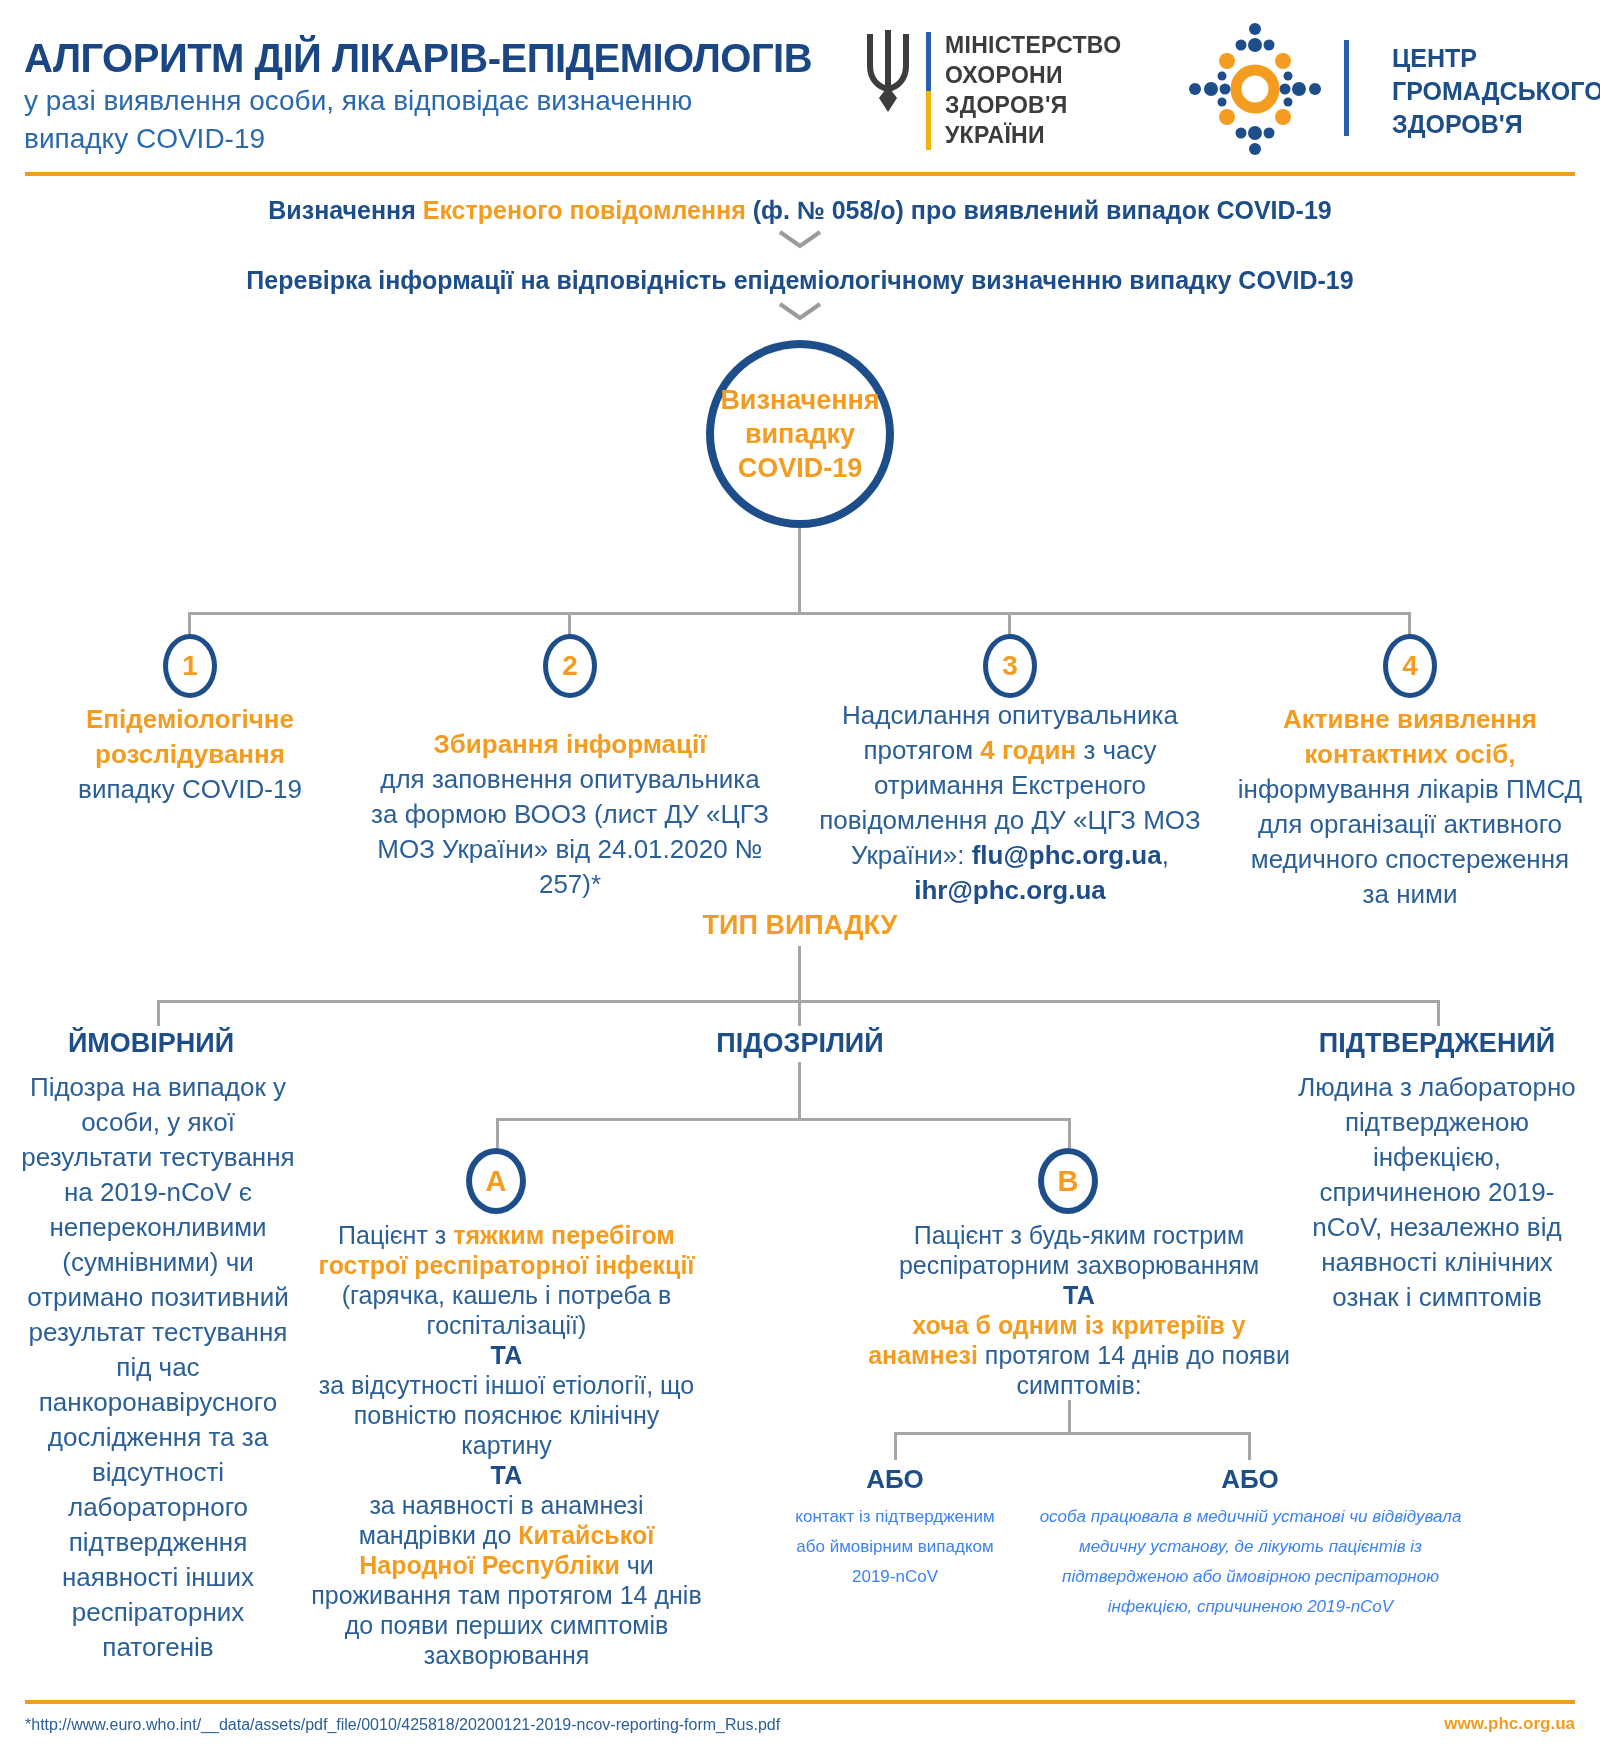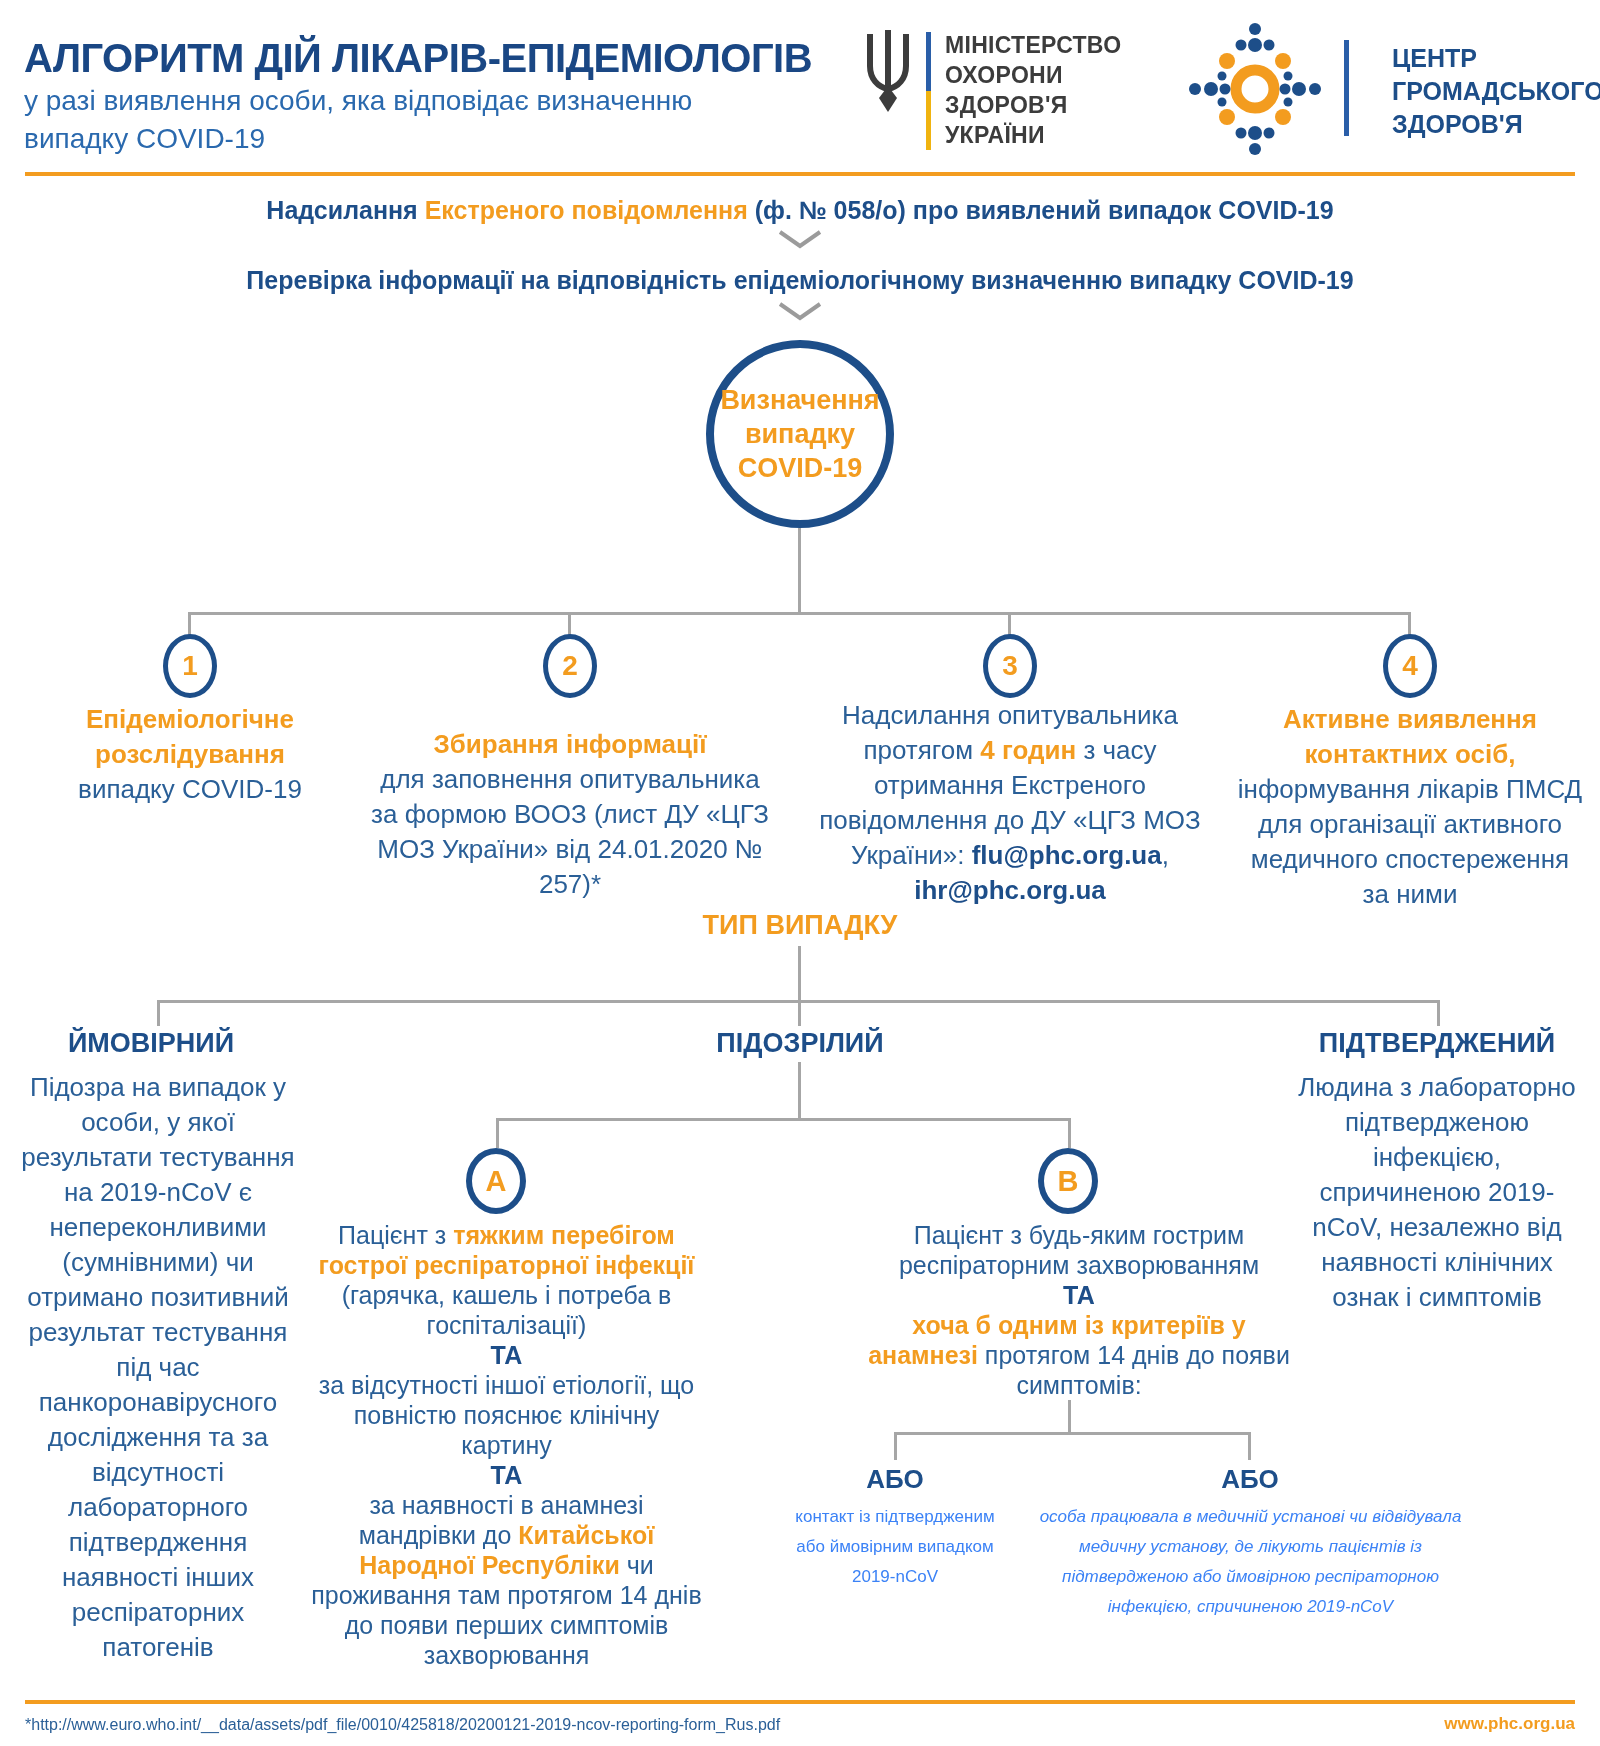--- a/index.html
+++ b/index.html
@@ -112,21 +112,21 @@
     <span class="phc-bar"></span>
     <span class="phc-text">
       <div>ЦЕНТР</div>
       <div>ГРОМАДСЬКОГО</div>
       <div>ЗДОРОВ'Я</div>
     </span>
   </div>
 
   <div class="abs rule" style="top:172px;"></div>
 
-  <div class="abs flowstep" style="top:196px;"><span class="p-bb">Надсилання </span><span class="p-o">Екстреного повідомлення</span><span class="p-bb"> (ф. № 058/о) про виявлений випадок COVID-19</span></div>
+  <div class="abs flowstep" style="top:196px;"><span class="p-bb">Визначення </span><span class="p-o">Екстреного повідомлення</span><span class="p-bb"> (ф. № 058/о) про виявлений випадок COVID-19</span></div>
 
   <div class="abs" style="left:778px;top:230px;">
     <svg width="44" height="20" viewBox="0 0 44 20">
         <polyline points="2,2 22,16 42,2" stroke="#9B9B9B" stroke-width="4" fill="none"></polyline>
       </svg>
   </div>
 
   <div class="abs flowstep" style="top:266px;color:#1D4E89;">Перевірка інформації на відповідність епідеміологічному визначенню випадку COVID-19</div>
 
   <div class="abs" style="left:778px;top:302px;">

